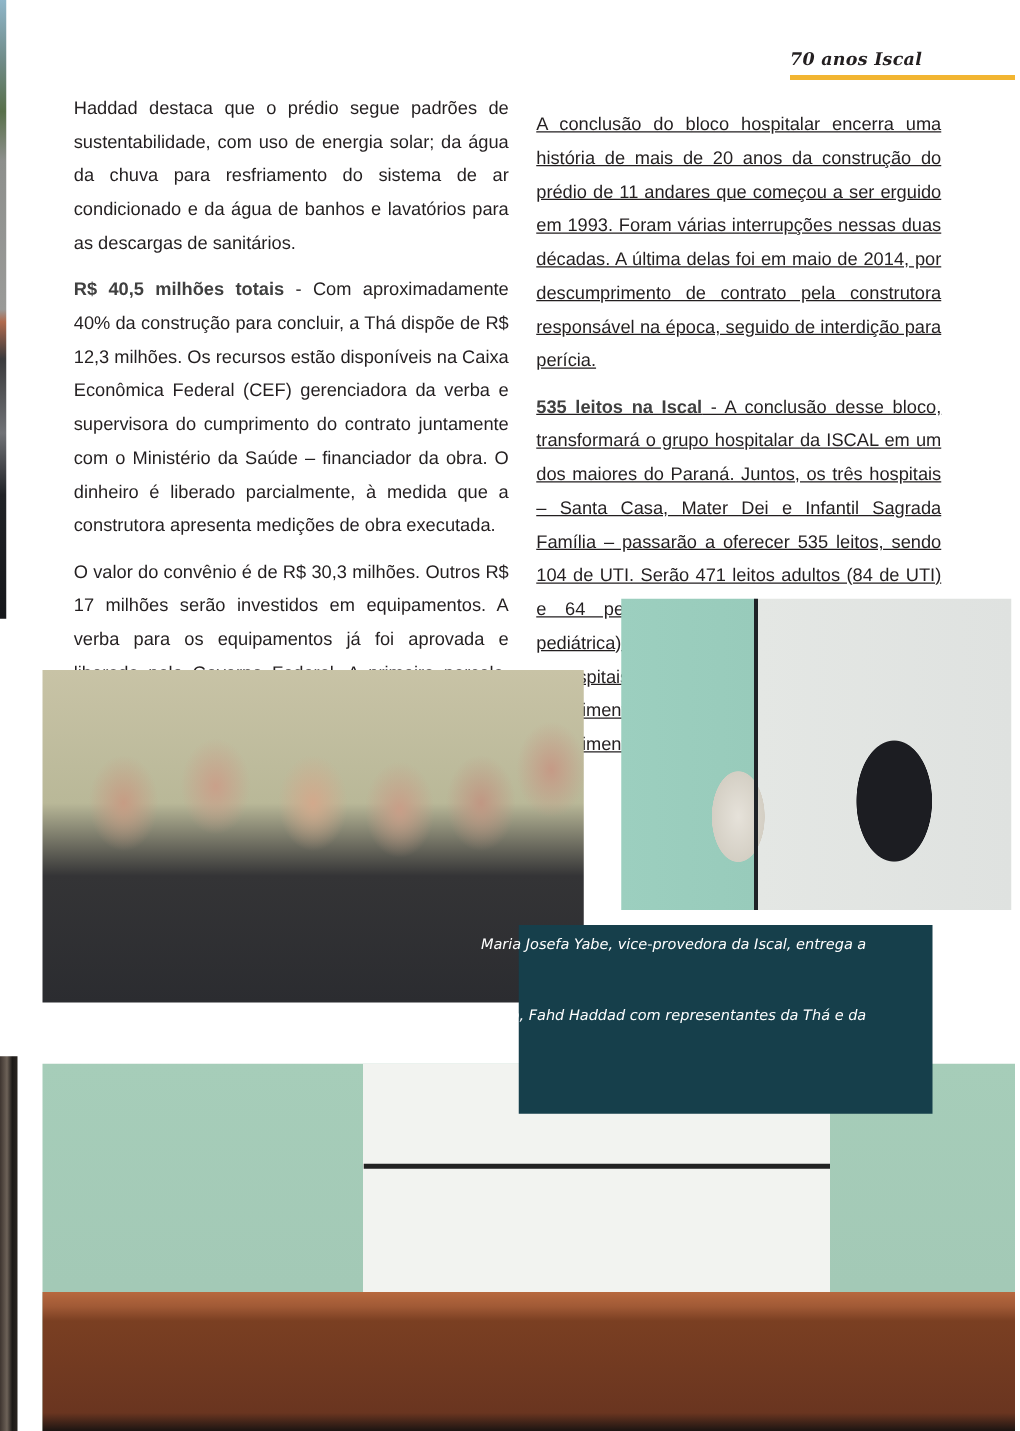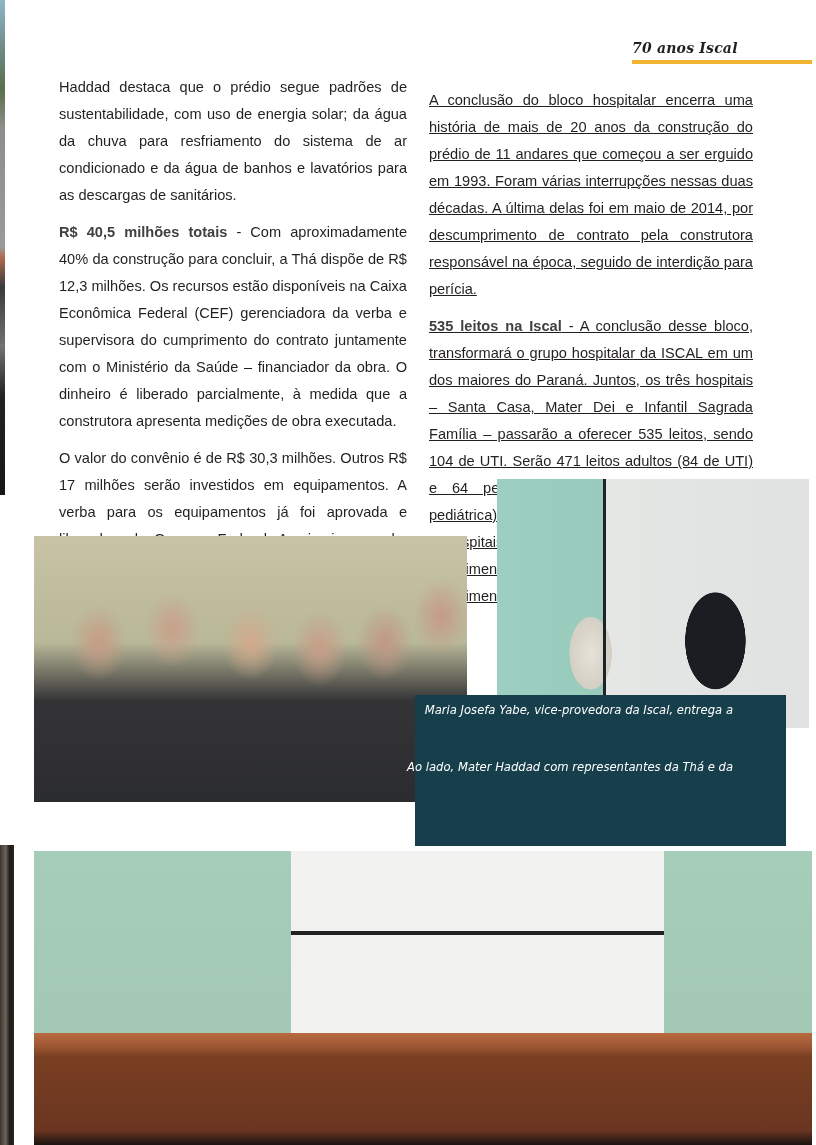--- a/index.html
+++ b/index.html
@@ -71,21 +71,21 @@
         linear-gradient(180deg, transparent 0%, transparent 62%, #b8693f 62%, #a15a36 66%, #7a3f22 70%, #6a3520 95%, #1b1412 100%),
         linear-gradient(90deg, transparent 33%, #f2f3f0 33%, #f2f3f0 81%, transparent 81%),
         linear-gradient(180deg, #a6cdb9 0%, #a3c9b6 60%, #a3c9b6 100%);
     }
     .photo-signing .screen-edge {
       left: 33%; top: 0; width: 48%; height: 80px; border-bottom: 4px solid #222;
     }
 
     
     .caption-box {
-      left: 415px; top: 695px; width: 371px; height: 151px;
+      left: 415px; top: 740px; width: 331px; height: 151px;
       background: #163f4b;
     }
     .caption {
       position: absolute; right: 53px; text-align: right;
       font-family: "DejaVu Sans", sans-serif; font-style: italic;
       font-size: 11.6px; line-height: 19px; color: #ffffff;
       white-space: nowrap;
     }
     .cap-1 { top: 6px; }
     .cap-2 { top: 63px; }
@@ -115,15 +115,15 @@
 <div class="abs photo photo-group" title="Fahd Haddad com representantes da Thá e da Caixa Econômica Federal"></div>
 <div class="abs photo photo-signing" title="Assinatura do contrato">
   <div class="abs screen-edge"></div>
 </div>
 
 <div class="abs caption-box">
   <div class="caption cap-1">
     <div>Maria Josefa Yabe, vice-provedora da Iscal, entrega a</div>
   </div>
   <div class="caption cap-2">
-    <div>Ao lado, Mater Haddad com representantes da Thá e da</div>
+    <div>Ao lado, Fahd Haddad com representantes da Thá e da</div>
   </div>
 </div>
 
 </body></html>

